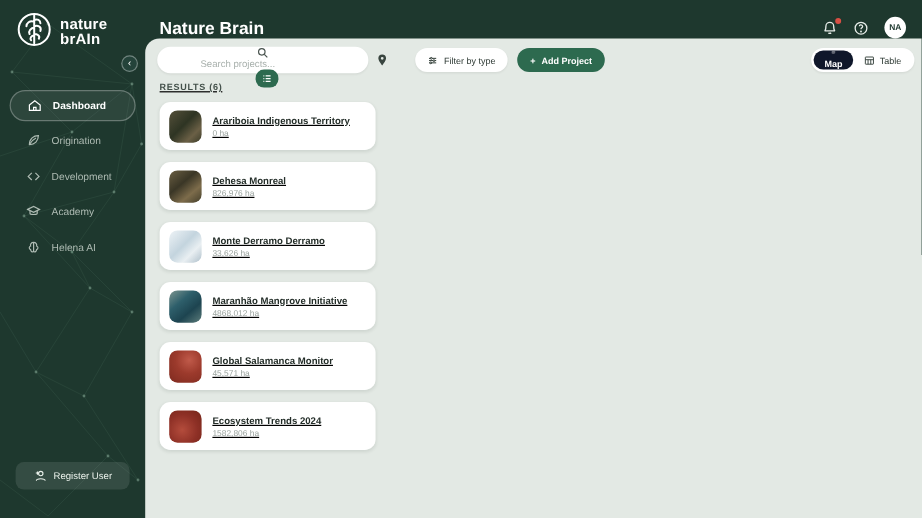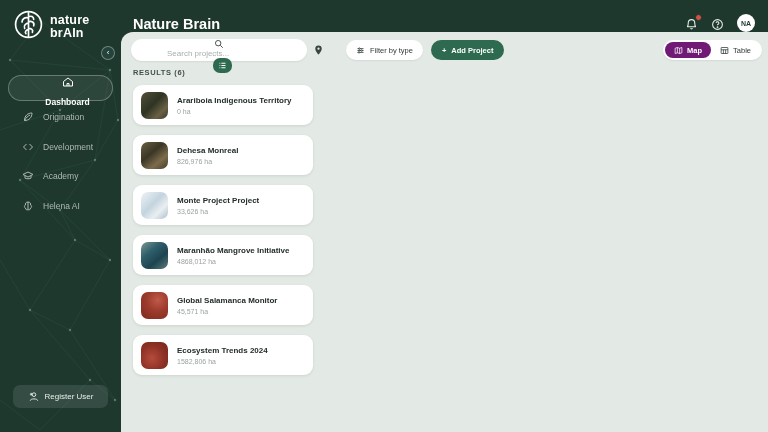--- a/index.html
+++ b/index.html
@@ -13,21 +13,21 @@
   
   .sidebar { position:absolute; left:0; top:0; width:121px; height:432px; z-index:3; }
   .logo-row { display:flex; align-items:flex-end; gap:6px; padding:9px 0 0 13px; }
   .logo-mark { width:31px; height:31px; color:#fff; flex:0 0 auto; }
   .logo-text { color:#fff; font-weight:bold; font-size:12.5px; line-height:1.05; letter-spacing:.2px; }
   .nav { position:absolute; top:71px; left:0; width:121px; }
   .nav-item { display:flex; align-items:center; gap:9px; height:26px; margin:3.5px 8px;
     padding:0 0 0 14px; color:#aebbb3; font-size:8.5px; border-radius:13px; cursor:pointer; }
   .nav-item .nicon { width:12px; height:12px; flex:0 0 auto; }
   .nav-item.active { background:rgba(255,255,255,.07); border:1px solid rgba(255,255,255,.28);
-    color:#fff; font-weight:bold;flex-direction:column; }
+    color:#fff; font-weight:bold; }
   .register { position:absolute; left:13px; bottom:24px; width:95px; height:23px;
     background:rgba(255,255,255,.10); border-radius:7px; display:flex; align-items:center;
     justify-content:center; gap:6px; color:#e8efe9; font-size:8px; cursor:pointer; }
   .register .nicon { width:11px; height:11px; }
   .collapse-btn { position:absolute; left:101px; top:46px; width:14px; height:14px; z-index:5;
     background:#24433a; border:1px solid rgba(255,255,255,.35); border-radius:50%;
     color:#fff; font-size:8px; line-height:12px; text-align:center; cursor:pointer; }
 
   
   .topbar { position:absolute; left:121px; top:0; width:647px; height:32px; z-index:3;
@@ -61,25 +61,25 @@
     display:flex; align-items:center; gap:5px; padding:0 10px; font-size:7.5px; color:#2e3a34;
     box-shadow:0 1px 2px rgba(0,0,0,.07); cursor:pointer; }
   .filter-btn svg { width:9px; height:9px; }
   .add-btn { margin-left:8px; height:20px; background:#2d6a4f; border-radius:10px; color:#fff;
     display:flex; align-items:center; gap:5px; padding:0 11px; font-size:7.5px; font-weight:bold; cursor:pointer; }
   .view-toggle { margin-left:auto; height:20px; background:#fff; border-radius:11px;
     display:flex; align-items:center; padding:2px; box-shadow:0 1px 2px rgba(0,0,0,.07); }
   .seg { height:16px; border-radius:9px; display:flex; align-items:center; gap:4px;
     padding:0 9px; font-size:7.5px; cursor:pointer; }
   .seg svg { width:9px; height:9px; }
-  .seg.active { background:#701a75; color:#fff; font-weight:bold; }
+  .seg.active { background:#0f172a; color:#fff; font-weight:bold;flex-direction:column; }
   .seg.inactive { color:#2e3a34; }
 
   
-  .results { position:absolute; left:12px; top:36px; width:190px; }
+  .results { position:absolute; left:12px; top:36px; width:190px;text-decoration:underline; }
   .results-header { font-size:7.5px; font-weight:bold; color:#43504a; letter-spacing:.6px; margin-bottom:8px; }
   .card { width:180px; height:40px; background:#fff; border-radius:9px; margin-bottom:10px;
     display:flex; align-items:center; padding:0 8px; gap:9px;
     box-shadow:0 1px 3px rgba(20,40,30,.10); cursor:pointer; }
   .thumb { width:27px; height:27px; border-radius:7px; flex:0 0 auto; }
   .t1 { background:linear-gradient(135deg,#55503a 0%,#2e3423 45%,#6b6046 75%,#3a3b28 100%); }
   .t2 { background:linear-gradient(140deg,#6b5f43 0%,#3a3626 40%,#7d6c4b 70%,#443f2b 100%); }
   .t3 { background:linear-gradient(135deg,#eef3f6 0%,#c3d4de 45%,#e9eff2 70%,#aebfca 100%); }
   .t4 { background:linear-gradient(140deg,#7e9690 0%,#2e5f6b 35%,#1d4450 65%,#5d7d7b 100%); }
   .t5 { background:radial-gradient(circle at 62% 30%,#c05a4a 0%,#9c3a2c 45%,#7e2a1f 100%); }
@@ -286,21 +286,21 @@
     <div class="card">
       <div class="thumb t2"></div>
       <div>
           <div class="card-title">Dehesa Monreal</div>
       <div class="card-area">826,976 ha</div>
         </div>
     </div>
     <div class="card">
       <div class="thumb t3"></div>
       <div>
-          <div class="card-title">Monte Project Project</div>
+          <div class="card-title">Monte Derramo Derramo</div>
       <div class="card-area">33,626 ha</div>
         </div>
     </div>
     <div class="card">
       <div class="thumb t4"></div>
       <div>
           <div class="card-title">Maranhão Mangrove Initiative</div>
       <div class="card-area">4868,012 ha</div>
         </div>
     </div>

